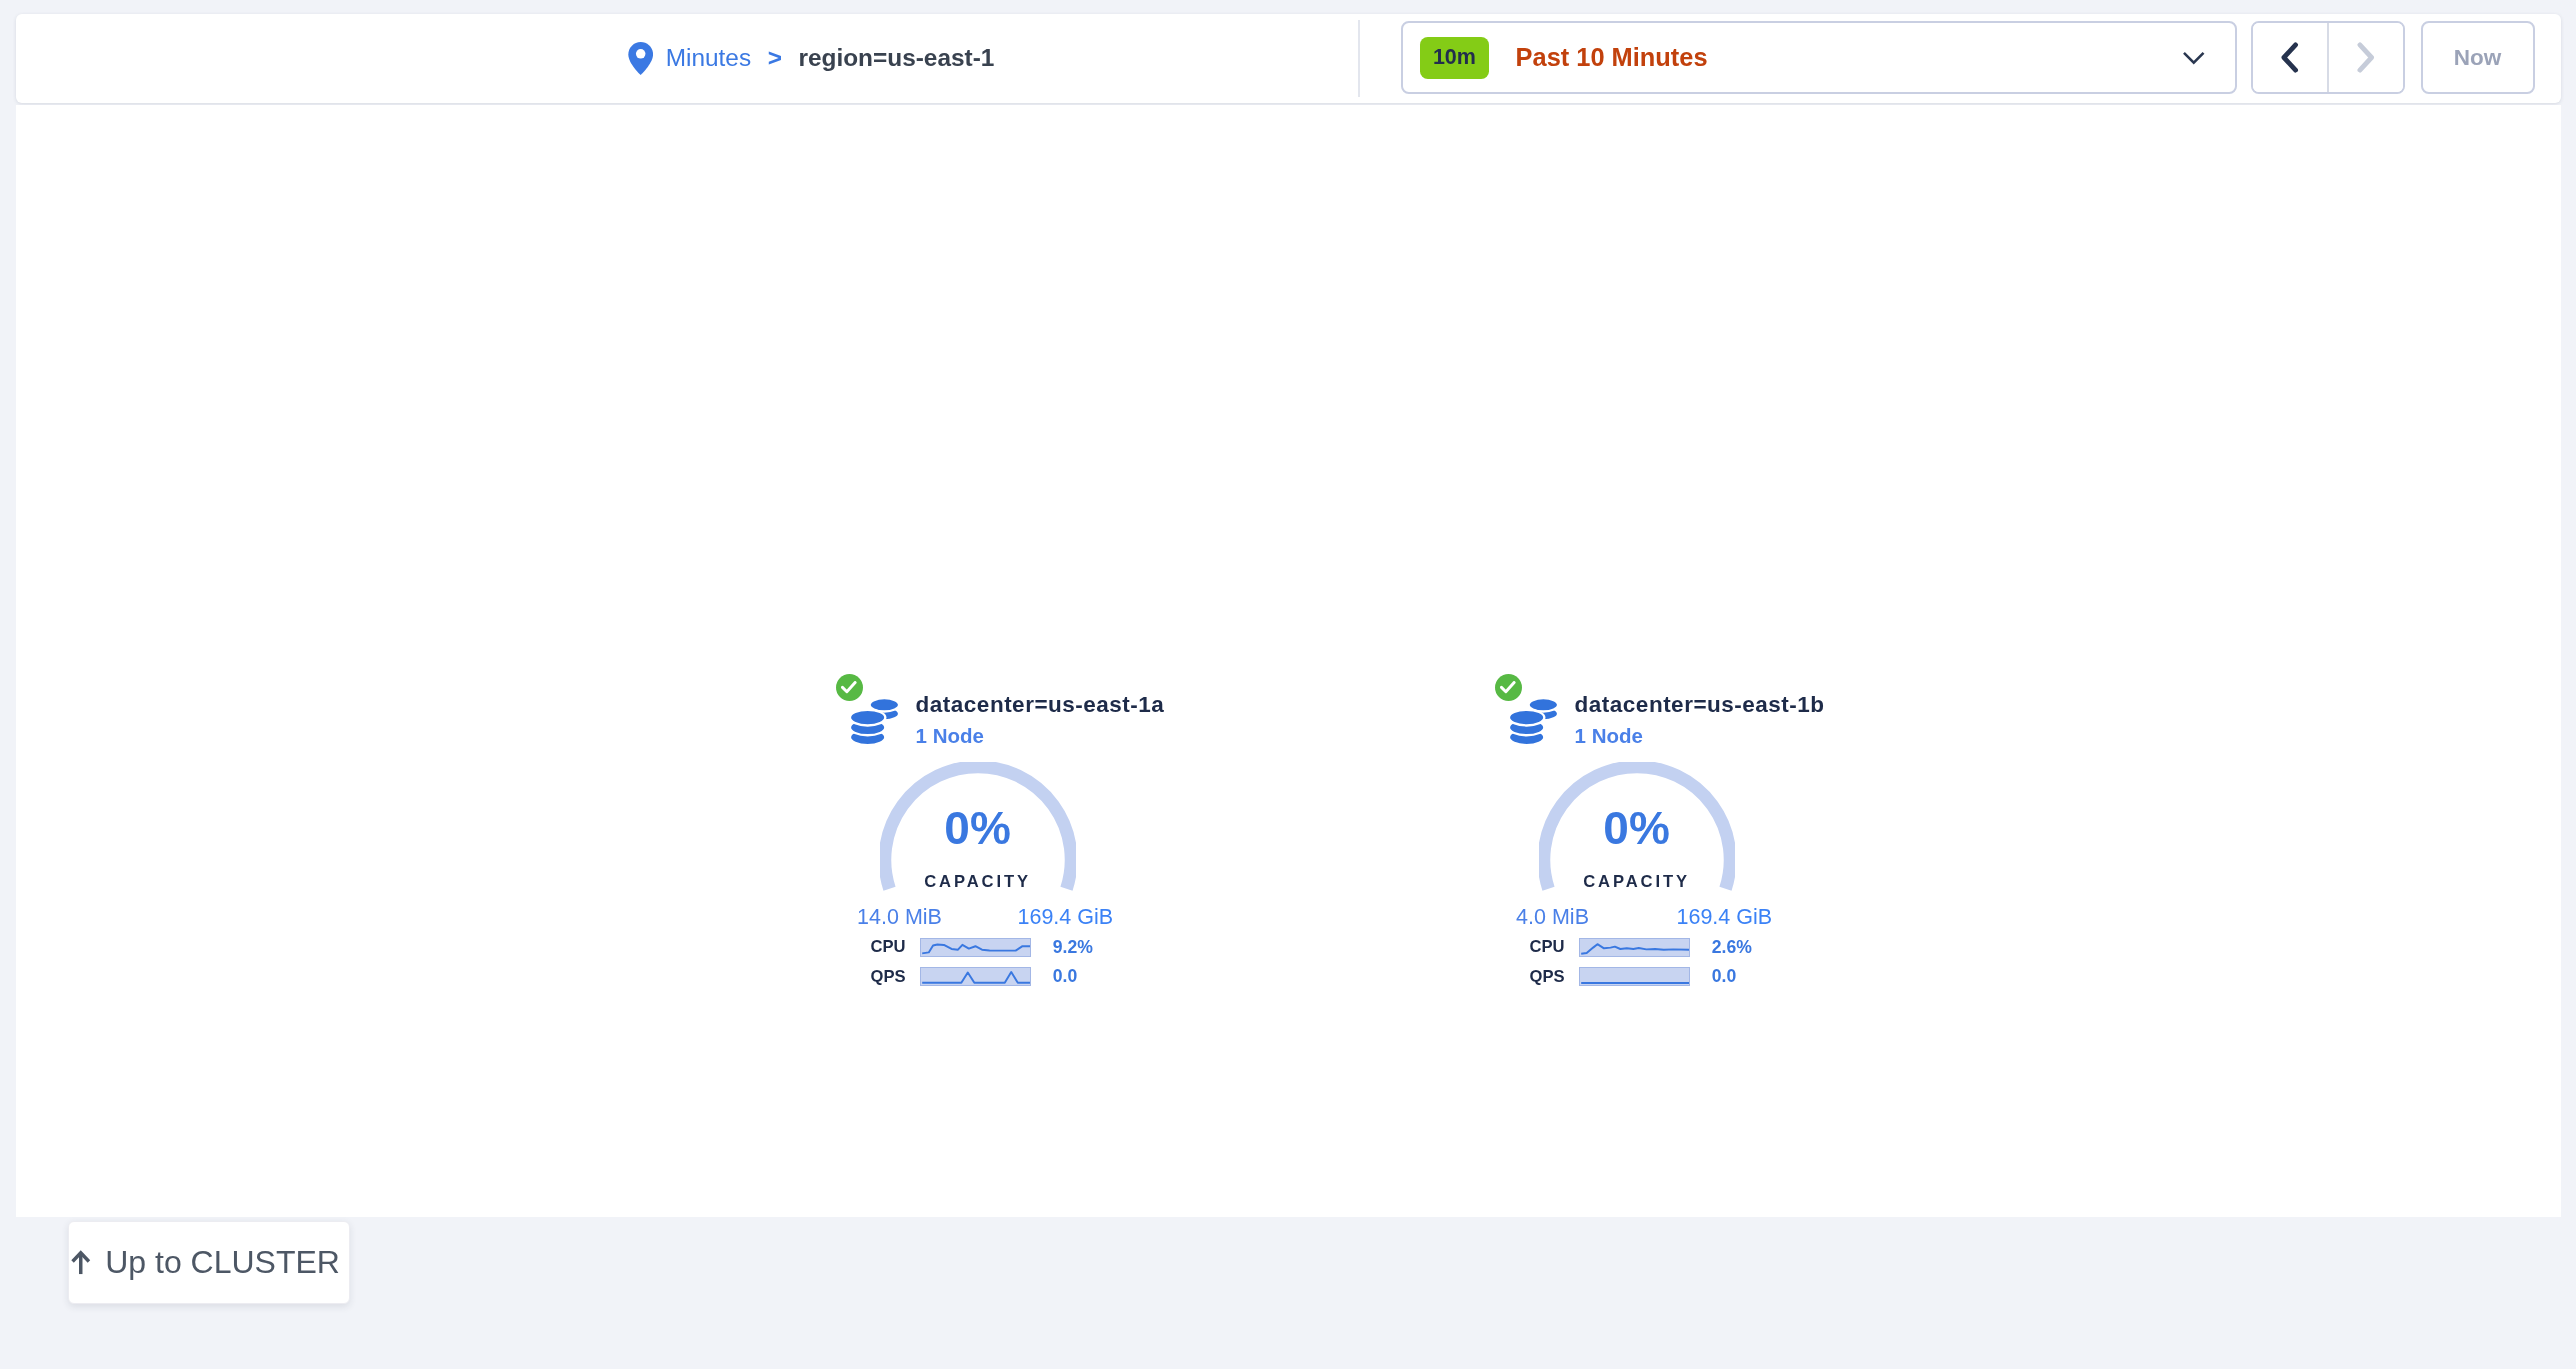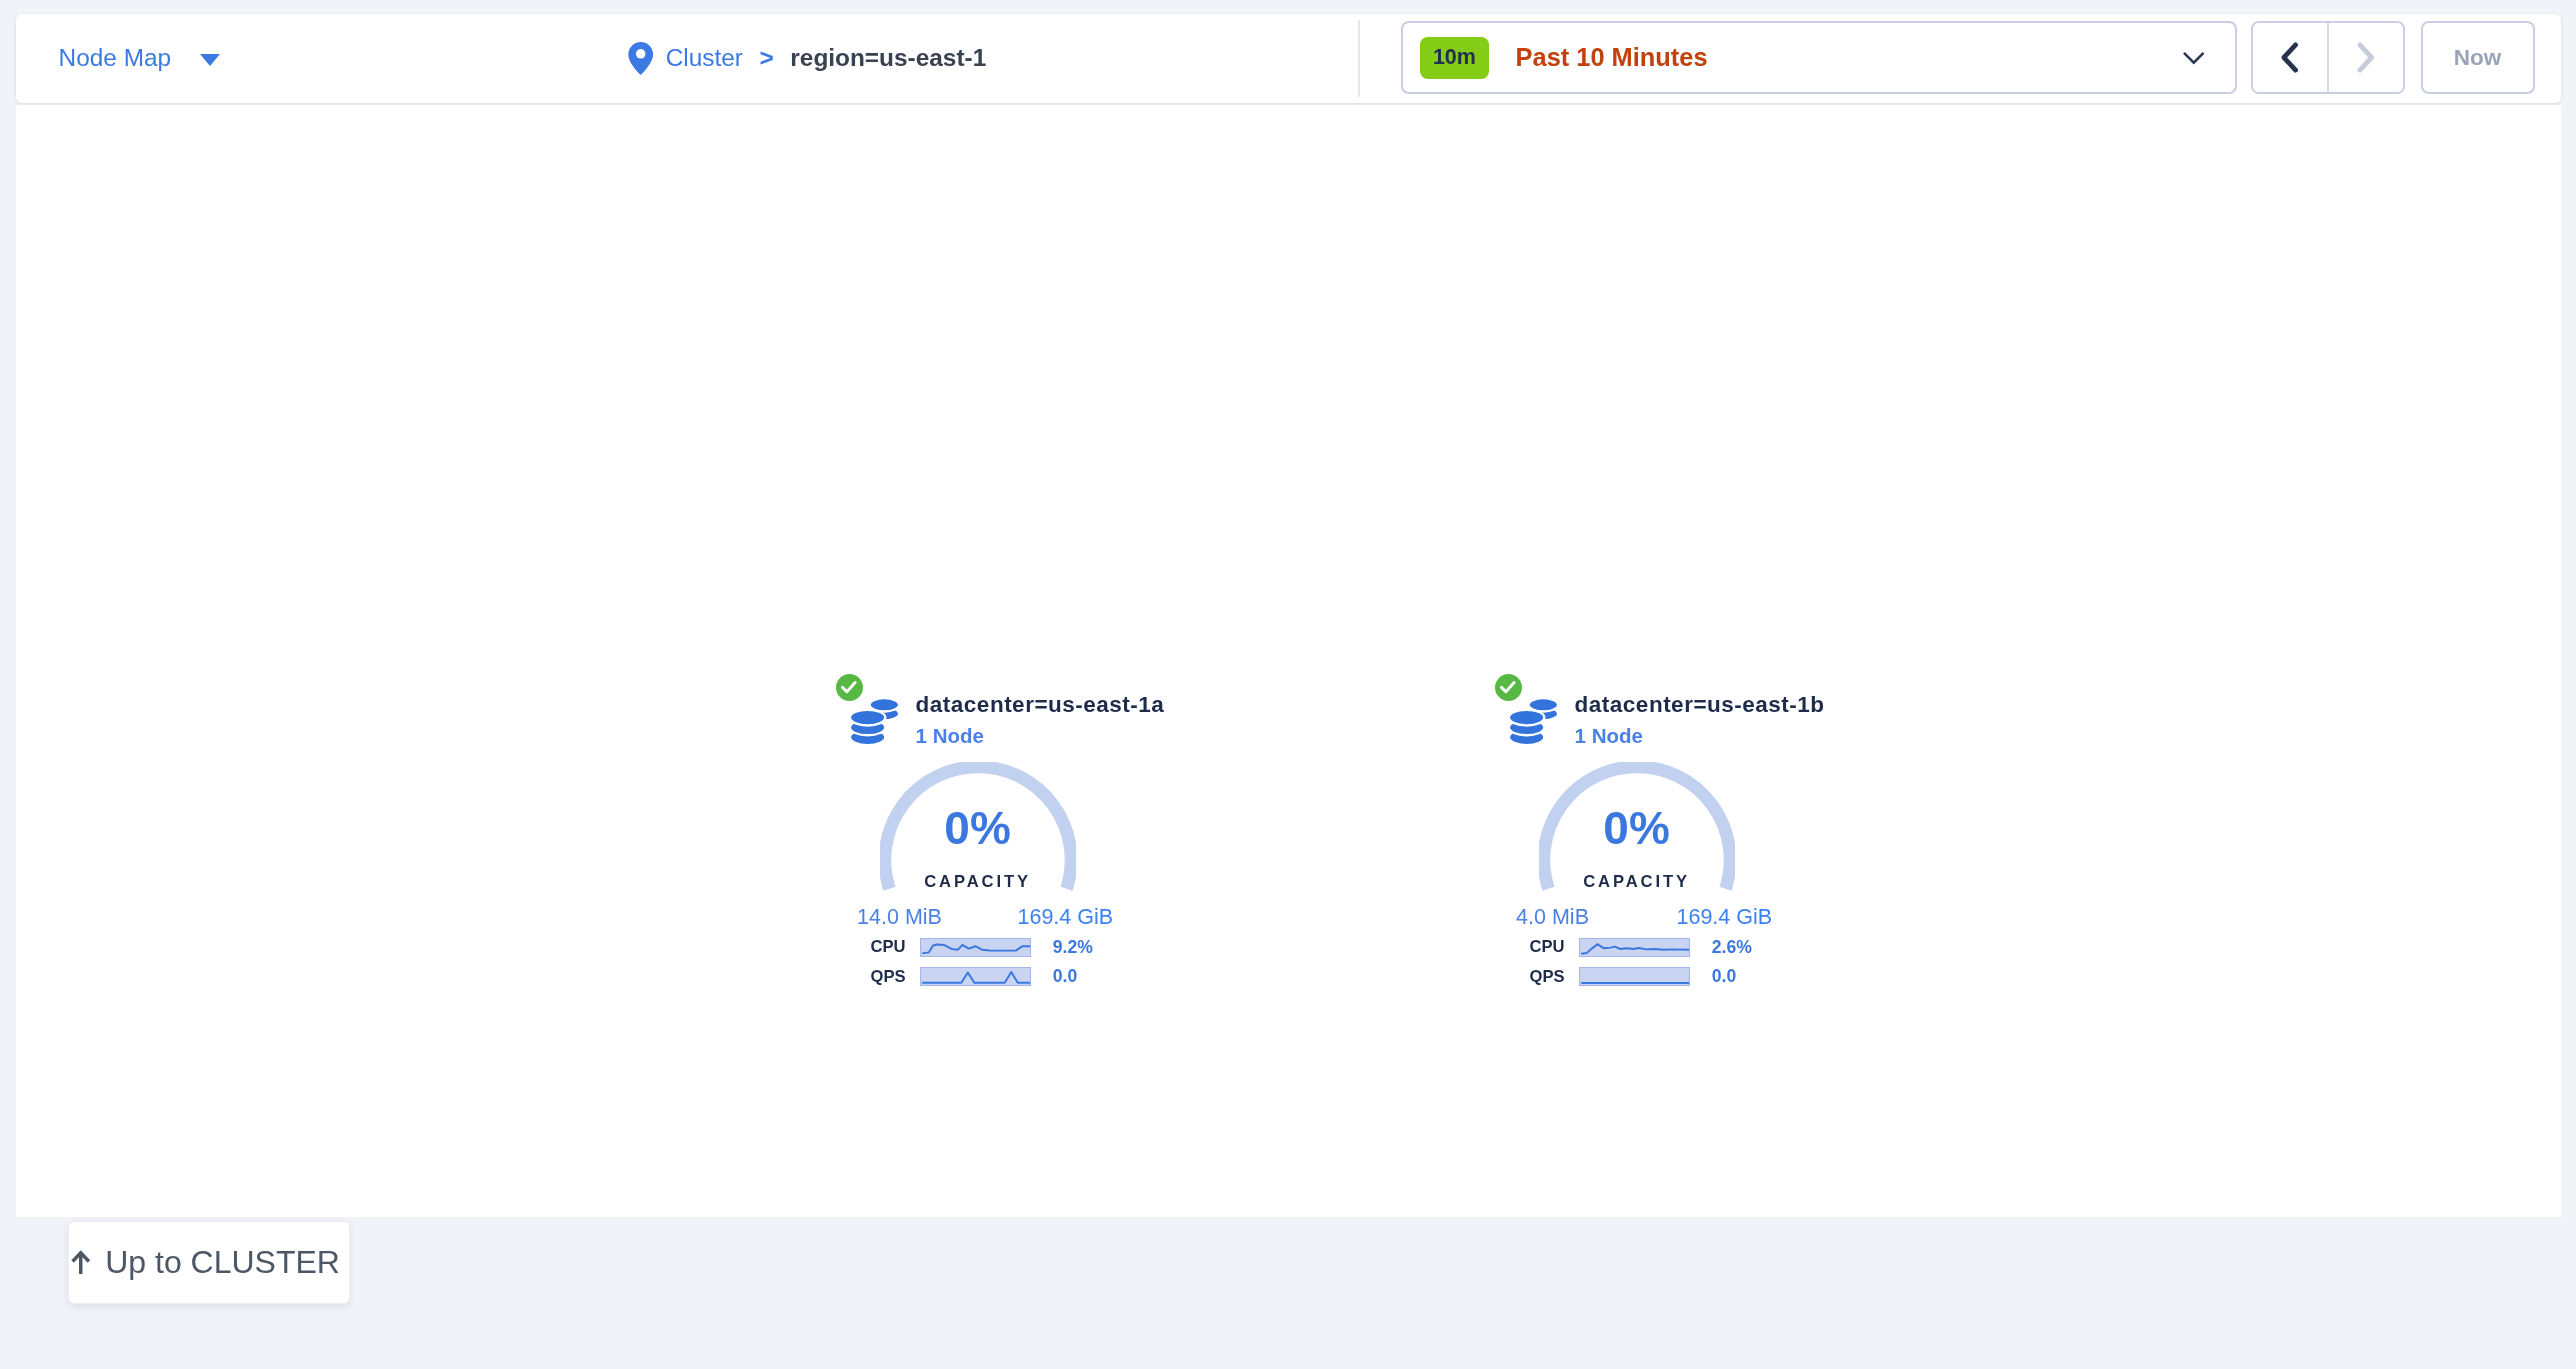--- a/index.html
+++ b/index.html
@@ -113,33 +113,29 @@
     box-shadow:0 2.9px 7.8px rgba(40,46,70,.10);
     display:flex; align-items:center; justify-content:flex-start; gap:12.7px;
     font-family:inherit; font-size:32px; color:#4d5765; cursor:pointer;
   }
 </style>
 </head>
 <body>
 
 <div class="header-panel">
 
-  <div class="view-select">
-    <span class="view-select-label">Node Map</span>
-    <span class="caret-down"></span>
-  </div>
 
   <div class="breadcrumb">
     <span style="display:flex;">
       <svg width="25.4" height="33" viewBox="0 0 24 32">
         <path d="M12 0C5.4 0 0 5.4 0 12c0 9 12 20 12 20s12-11 12-20C24 5.4 18.6 0 12 0z" fill="#3b79e3"></path>
         <circle cx="12" cy="11.5" r="4.6" fill="#fff"></circle>
       </svg>
     </span>
-    <span class="crumb-root">Cluster</span>
+    <span class="crumb-root">Minutes</span>
     <span class="crumb-sep">&gt;</span>
     <span class="crumb-cur">region=us-east-1</span>
   </div>
 
   <div class="header-divider"></div>
 
   <div class="time-box">
     <span class="time-badge">10m</span>
     <span class="time-label">Past 10 Minutes</span>
     <span class="time-caret">

